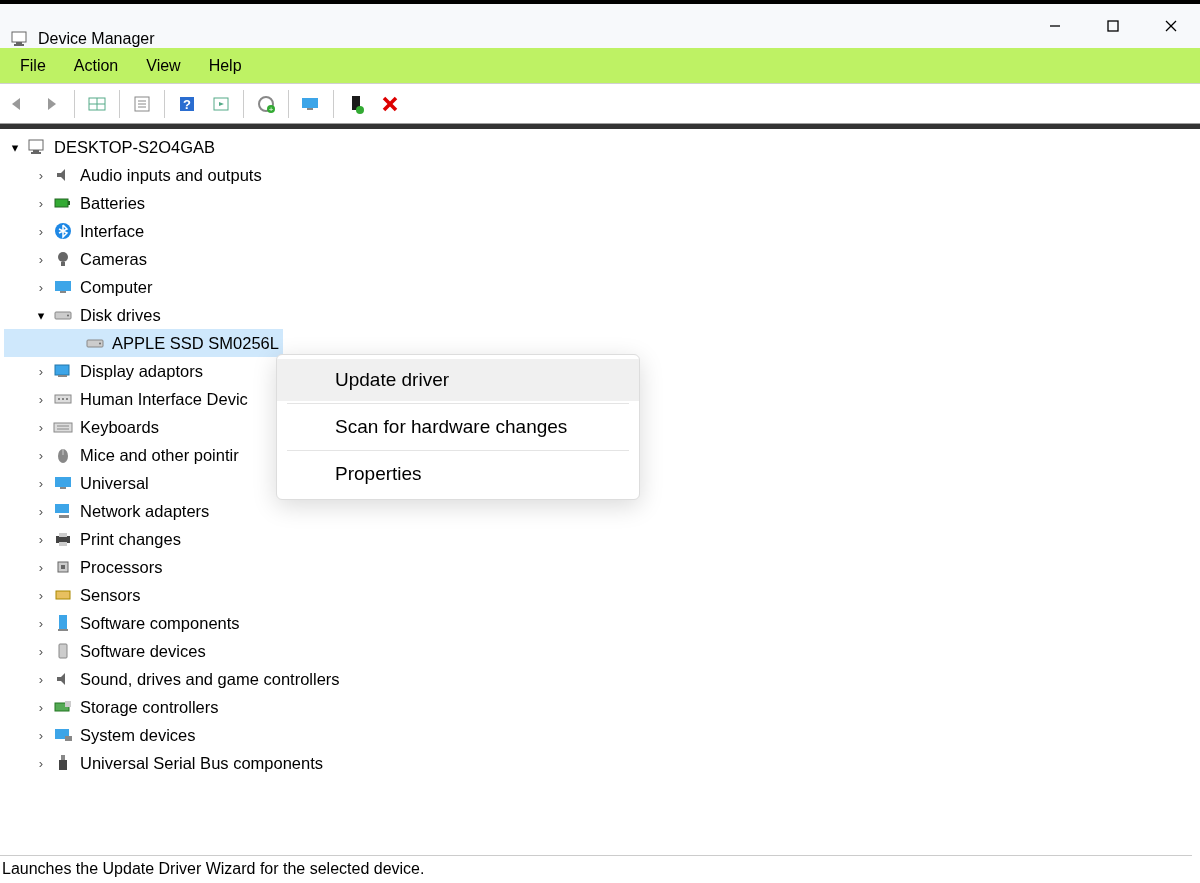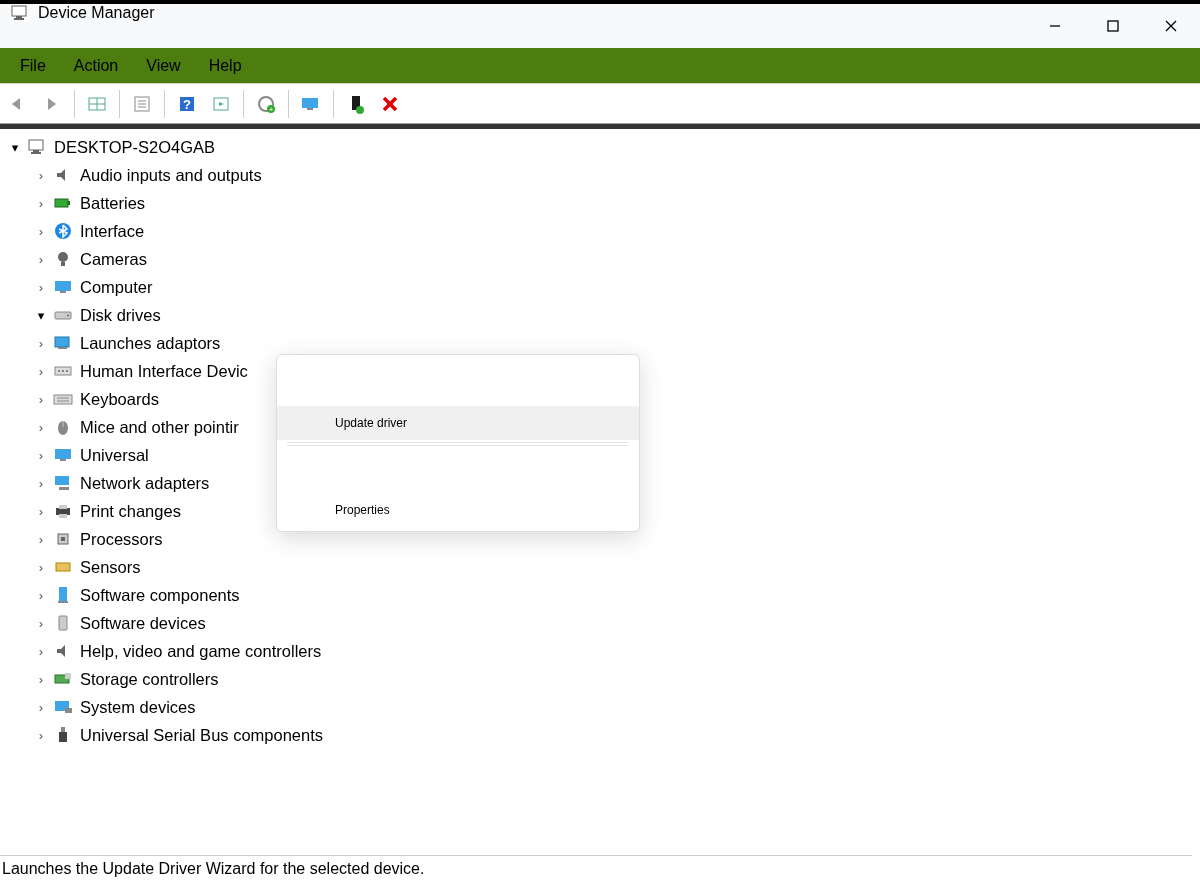--- a/index.html
+++ b/index.html
@@ -1,38 +1,38 @@
 <!DOCTYPE html>
 <html><head>
 <meta charset="utf-8">
 <style>
 * { margin:0; padding:0; box-sizing:border-box; font-family:"Segoe UI",Tahoma,sans-serif; }
 body { width:1200px; height:883px; background:#fff; overflow:hidden; position:relative; }
-.titlebar { height:48px; background:#f7f9fb; border-top:4px solid #000; display:flex; align-items:flex-start; padding-left:10px; }
+.titlebar { height:48px; background:#f7f9fb; border-top:4px solid #000; display:flex; align-items:flex-end; padding-left:10px; }
 .tb-icon { width:18px; height:18px; margin-right:10px; }
 .tb-title { font-size:16px; color:#000; flex:1; }
 .tb-btns { display:flex; height:100%; }
 .tb-btn { width:58px; display:flex; align-items:center; justify-content:center; cursor:pointer; }
-.menubar { height:36px; display:flex; align-items:center; padding-left:6px; border-bottom:1px solid #d0d0d0; background:#4d7c0f; }
+.menubar { height:36px; display:flex; align-items:center; padding-left:6px; border-bottom:1px solid #d0d0d0; background:#bef264; }
 .menuitem { padding:6px 14px; font-size:16px; color:#000; cursor:pointer; }
 .toolbar { height:40px; display:flex; align-items:center; padding-left:2px; border-bottom:1px solid #a0a0a0; background:#fff; gap:2px; }
 .tb-sep { width:1px; height:28px; background:#ccc; margin:0 4px; }
 .tool { width:32px; height:32px; display:flex; align-items:center; justify-content:center; cursor:pointer; }
 .darkline { height:5px; background:#333; }
 .tree { padding:4px 0 0 4px; font-size:16.5px; color:#000; user-select:none; }
 .node { display:flex; align-items:center; height:28px; white-space:nowrap; cursor:pointer; }
 .twisty { width:22px; text-align:center; color:#555; font-size:13px; }
 .twisty.open { color:#000; }
 .nicon { width:22px; height:22px; margin-right:6px; display:flex; align-items:center; justify-content:center; }
 .indent1 { padding-left:26px; }
 .indent2 { padding-left:58px; }
 .sel .label { background:#cfe8fc; }
 .sel { background:#cfe8fc; }
 .ctxmenu { position:absolute; left:276px; top:354px; width:364px; background:#fff; border:1px solid #ddd; border-radius:6px; box-shadow:0 6px 24px rgba(0,0,0,0.15); padding:4px 0; }
-.ctxi { padding:10px 18px 10px 58px; font-size:12px; cursor:pointer;margin-top:47px; }
+.ctxi { padding:10px 18px 10px 58px; font-size:19px; cursor:pointer; }
 .ctxi.hl { background:#f0f0f0; }
 .ctxsep { height:1px; background:#e4e4e4; margin:2px 10px; }
 .status { position:absolute; bottom:0; left:0; right:8px; height:28px; border-top:1px solid #ccc; padding:4px 2px 0; font-size:16px; color:#000; background:#fff; }
 </style>
 </head>
 <body>
 
 <div class="titlebar">
   <span class="tb-icon">
     <svg viewBox="0 0 18 18">
@@ -206,29 +206,39 @@
   <div class="node indent1">
       <span class="twisty open">▾</span>
       <span class="nicon">
         <svg width="20" height="14">
           <rect x="2" y="4" width="16" height="7" rx="1" fill="#ccc" stroke="#888"></rect>
           <circle cx="15" cy="7.5" r="1" fill="#666"></circle>
         </svg>
       </span>
       <span class="label">Disk drives</span>
     </div>
+  <div class="node indent2 sel" style="width:fit-content;padding-right:4px;">
+      <span class="twisty"></span>
+      <span class="nicon">
+        <svg width="20" height="14">
+          <rect x="2" y="4" width="16" height="7" rx="1" fill="#ccc" stroke="#888"></rect>
+          <circle cx="15" cy="7.5" r="1" fill="#666"></circle>
+        </svg>
+      </span>
+      <span class="label">APPLE SSD SM0256L</span>
+    </div>
   <div class="node indent1">
       <span class="twisty">›</span>
       <span class="nicon">
         <svg width="20" height="16">
           <rect x="2" y="2" width="14" height="10" fill="#3da5e8" stroke="#27a"></rect>
           <rect x="5" y="12" width="9" height="2" fill="#888"></rect>
         </svg>
       </span>
-      <span class="label">Launches adaptors</span>
+      <span class="label">Display adaptors</span>
     </div>
   <div class="node indent1">
       <span class="twisty">›</span>
       <span class="nicon">
         <svg width="20" height="14">
           <rect x="2" y="3" width="16" height="8" fill="#ddd" stroke="#888"></rect>
           <circle cx="6" cy="7" r="1" fill="#666"></circle>
           <circle cx="10" cy="7" r="1" fill="#666"></circle>
           <circle cx="14" cy="7" r="1" fill="#666"></circle>
         </svg>
@@ -325,21 +335,21 @@
       </span>
       <span class="label">Software devices</span>
     </div>
   <div class="node indent1">
       <span class="twisty">›</span>
       <span class="nicon">
         <svg width="18" height="18">
           <path d="M3 7 L7 7 L11 3 L11 15 L7 11 L3 11 Z" fill="#666"></path>
         </svg>
       </span>
-      <span class="label">Help, video and game controllers</span>
+      <span class="label">Sound, drives and game controllers</span>
     </div>
   <div class="node indent1">
       <span class="twisty">›</span>
       <span class="nicon">
         <svg width="20" height="16">
           <rect x="2" y="4" width="14" height="8" fill="#5a5" stroke="#272"></rect>
           <rect x="12" y="2" width="6" height="6" fill="#ccc"></rect>
         </svg>
       </span>
       <span class="label">Storage controllers</span>
@@ -362,17 +372,18 @@
           <rect x="3" y="7" width="8" height="10" fill="#444"></rect>
         </svg>
       </span>
       <span class="label">Universal Serial Bus components</span>
     </div>
 </div>
 
 <div class="ctxmenu">
   <div class="ctxi hl">Update driver</div>
   <div class="ctxsep"></div>
+  <div class="ctxi">Scan for hardware changes</div>
   <div class="ctxsep"></div>
   <div class="ctxi">Properties</div>
 </div>
 
 <div class="status">Launches the Update Driver Wizard for the selected device.</div>
 
 </body></html>

